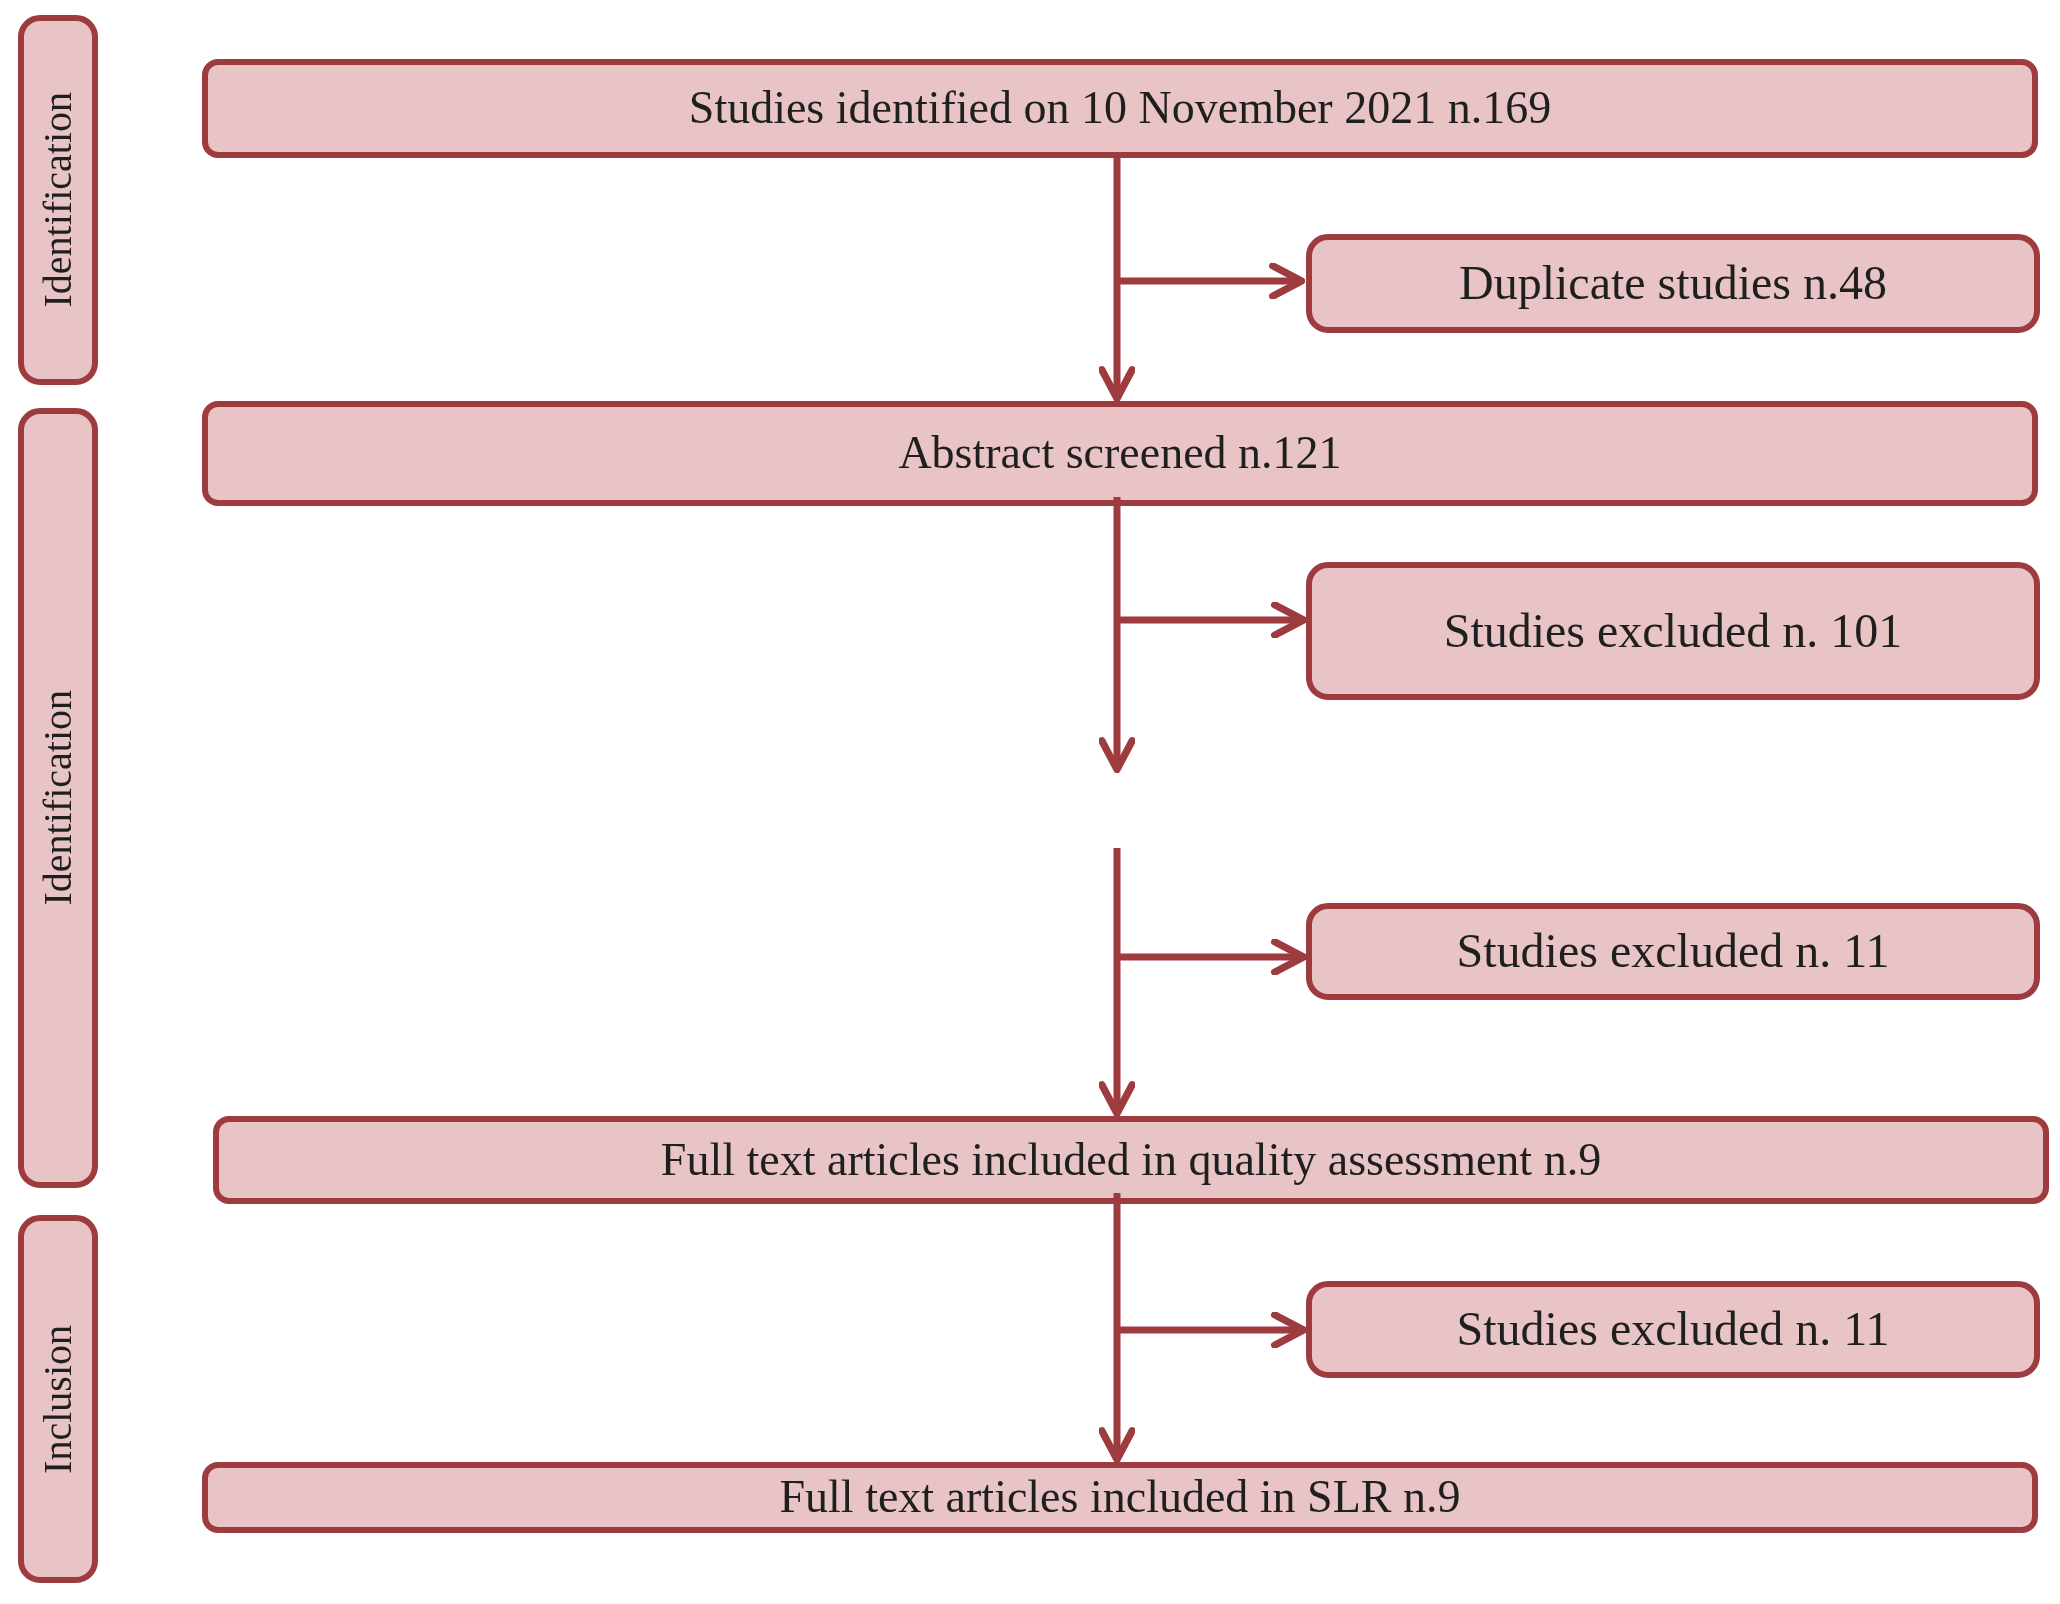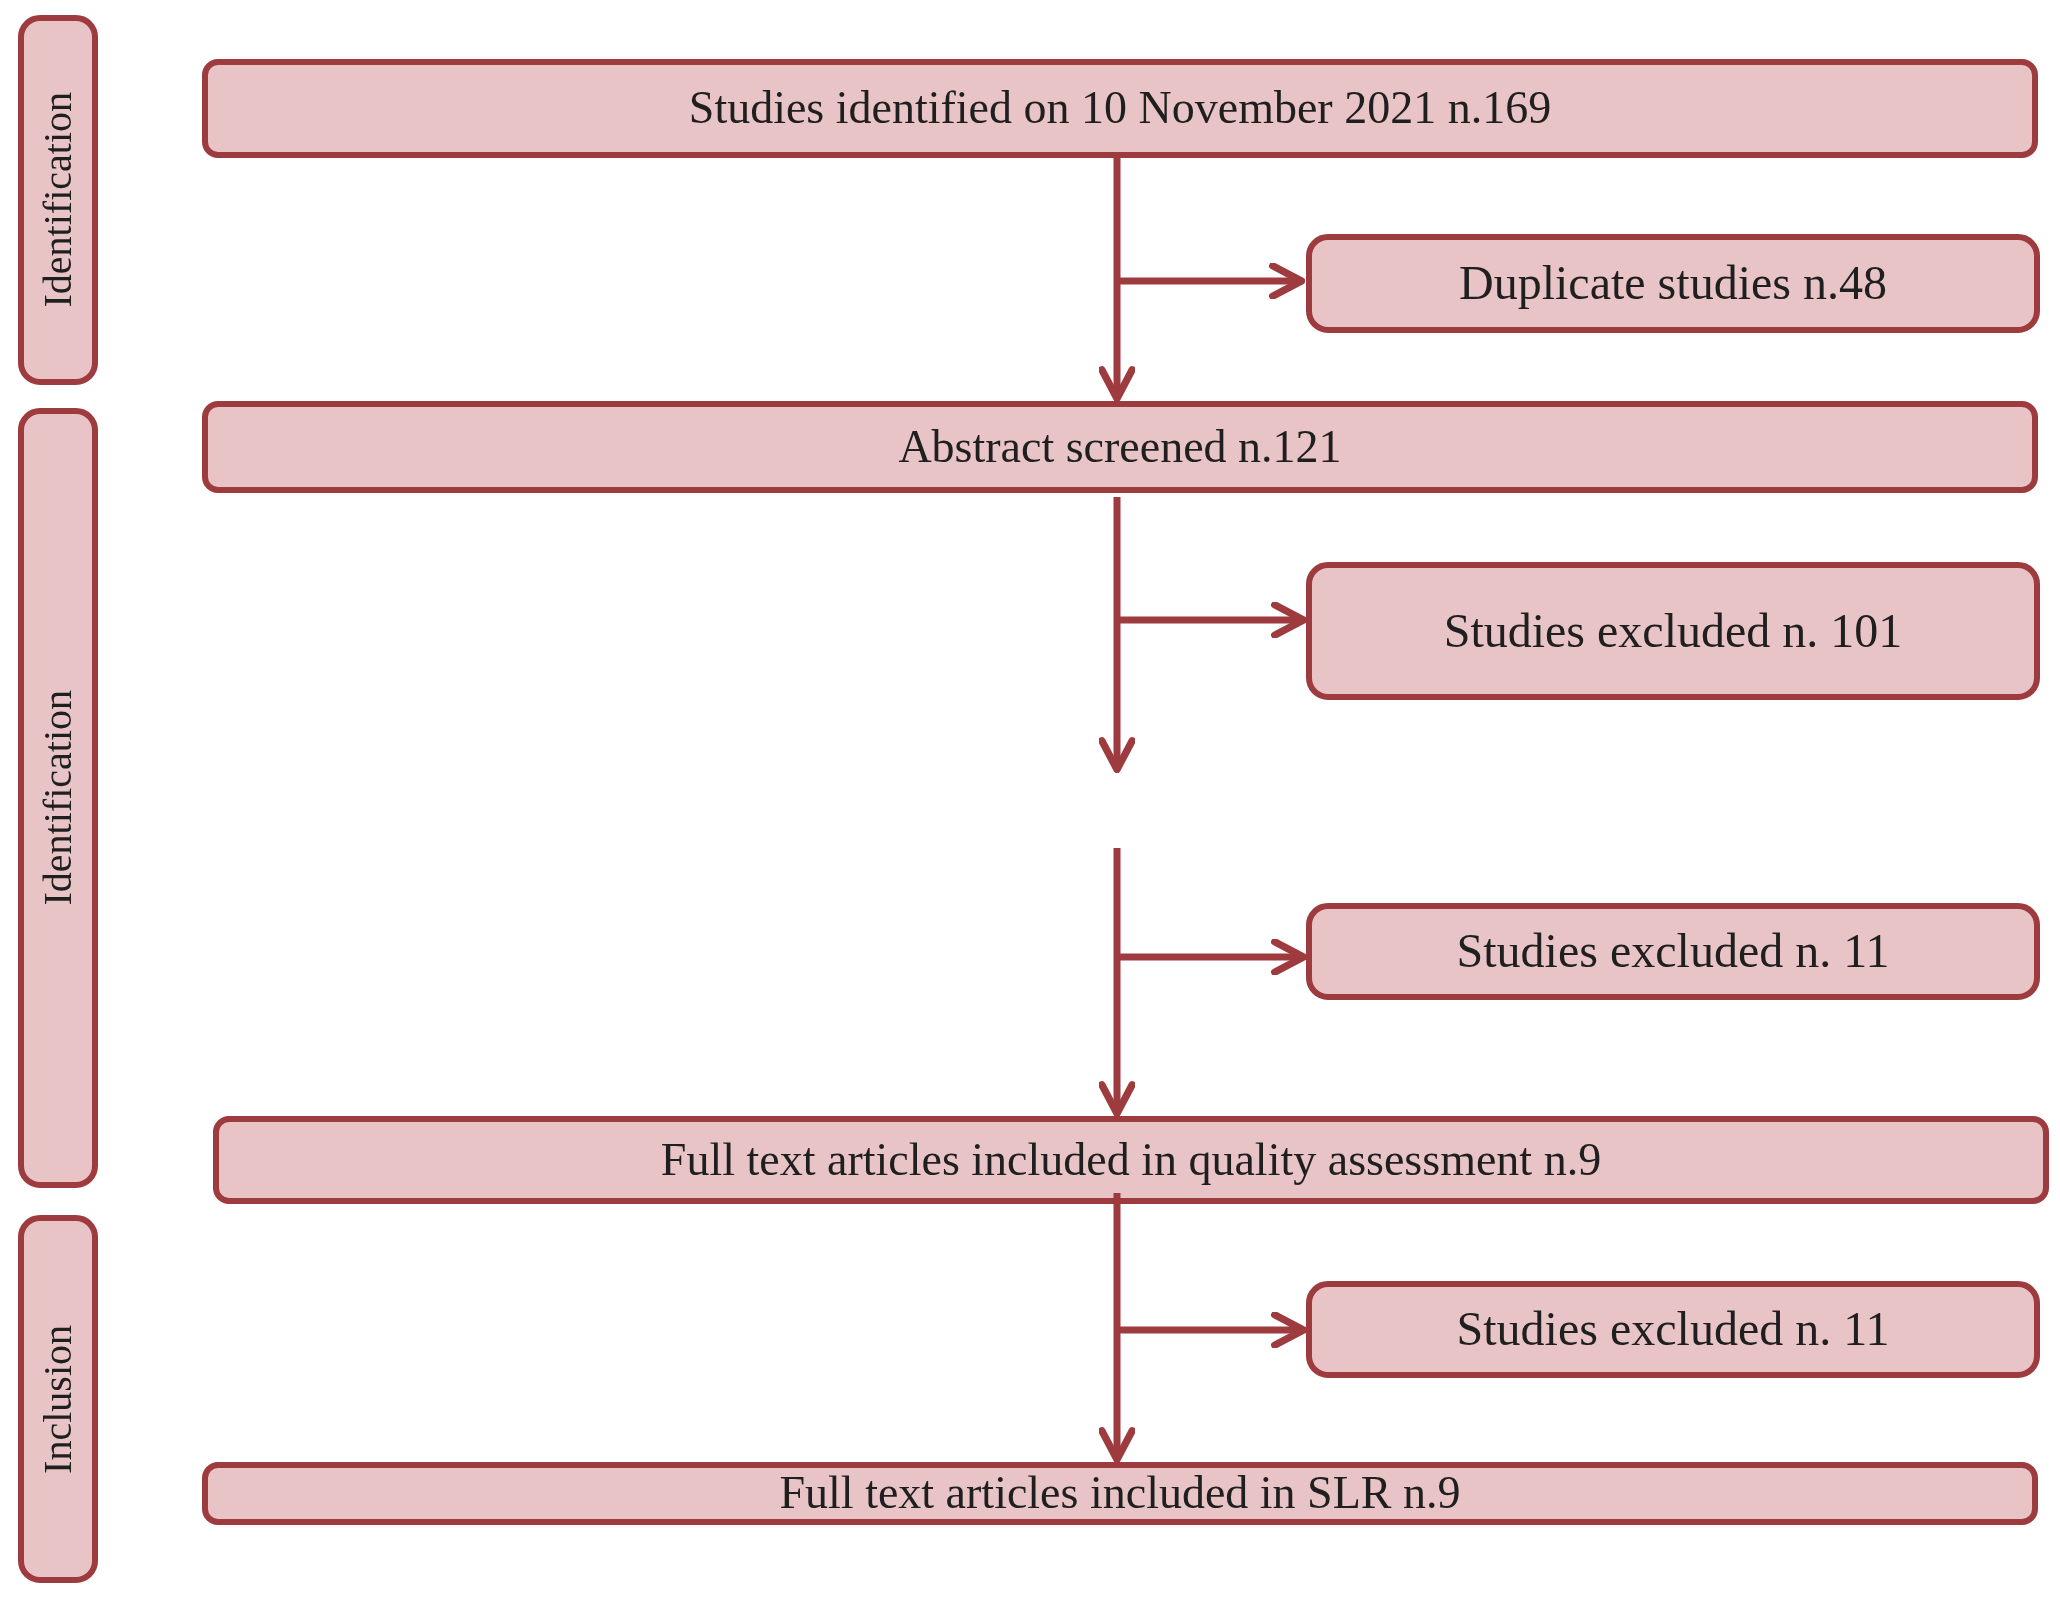--- a/index.html
+++ b/index.html
@@ -74,30 +74,30 @@
   </div>
 
   <div class="box stage" style="top:1215px;height:368px;">
     <span class="vtext">Inclusion</span>
   </div>
 
   <div class="box main" style="top:59px;height:99px;">
     <span>Studies identified on 10 November 2021 n.169</span>
   </div>
 
-  <div class="box main" style="top:401px;height:92px;">
+  <div class="box main" style="top:401px;height:105px;">
     <span>Abstract screened n.121</span>
   </div>
 
 
   <div class="box main" style="top:1116px;height:88px;margin-left:11px;">
     <span>Full text articles included in quality assessment n.9</span>
   </div>
 
-  <div class="box main" style="top:1462px;height:63px;">
+  <div class="box main" style="top:1462px;height:71px;">
     <span>Full text articles included in SLR n.9</span>
   </div>
 
   <div class="box side" style="top:234px;height:99px;">
     <span>Duplicate studies n.48</span>
   </div>
 
   <div class="box side" style="top:562px;height:138px;">
     <span>Studies excluded n. 101</span>
   </div>

